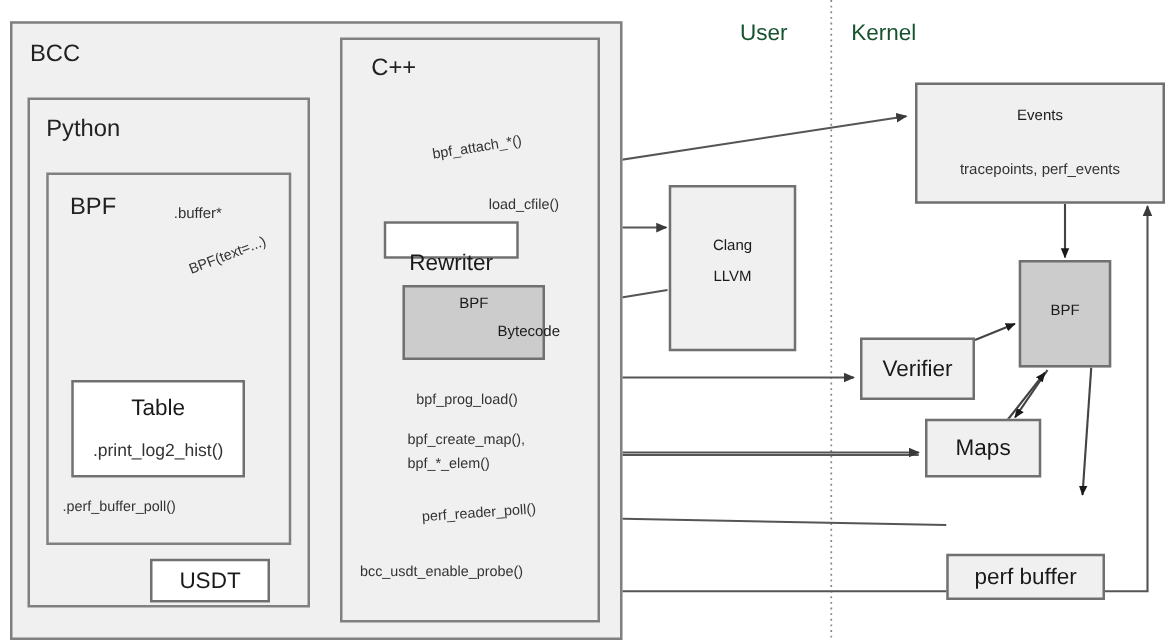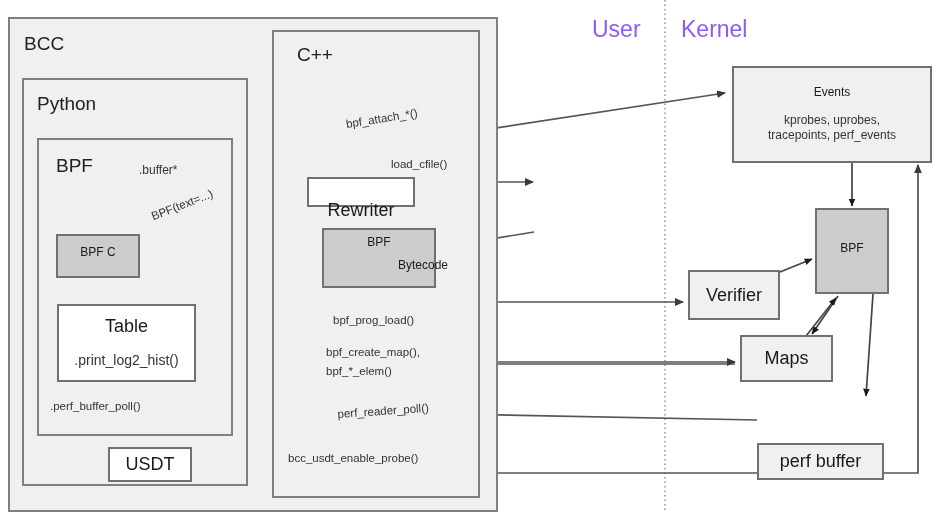--- a/index.html
+++ b/index.html
@@ -18,21 +18,21 @@
   .ctitle{position:absolute;font-size:19px;color:#222;white-space:nowrap;}
   .blabel{position:absolute;width:100%;text-align:center;white-space:nowrap;}
 
   .big{font-size:12px;}
   .med{font-size:18px;}
   .sub{font-size:12px;line-height:14px;color:#333;}
 
   .calllabel{position:absolute;font-size:11.5px;color:#333;white-space:nowrap;}
   .calllabel.c2{line-height:13px;}
 
-  .sidelab{position:absolute;font-size:23px;color:#8b5cf6;}
+  .sidelab{position:absolute;font-size:18px;color:#14532d;}
 
   svg.arrows{position:absolute;left:0;top:0;width:936px;height:512px;
              overflow:visible;pointer-events:none;}
 
   .rot1{transform:rotate(-9deg);transform-origin:left bottom;}
   .rot2{transform:rotate(-21deg);transform-origin:left bottom;}
   .rot3{transform:rotate(-4deg);transform-origin:left bottom;}
 </style>
 </head>
 <body>
@@ -89,46 +89,46 @@
 
   <div class="box container" style="left:37px;top:138px;width:196px;height:298px;"></div>
   <div class="ctitle" style="left:56px;top:155px;">BPF</div>
 
   <div class="box container" style="left:272px;top:30px;width:208px;height:468px;"></div>
   <div class="ctitle" style="left:297px;top:44px;">C++</div>
 
   <div class="sidelab" style="left:592px;top:16px;">User</div>
   <div class="sidelab" style="left:681px;top:16px;">Kernel</div>
 
-  <div class="box shaded" style="left:56px;top:234px;width:84px;height:44px;">
-    <div class="blabel big" style="top:9px;">BPF C</div>
-  </div>
 
   <div class="box white" style="left:57px;top:304px;width:139px;height:78px;">
     <div class="blabel med" style="top:10px;">Table</div>
     <div class="blabel" style="top:46px;font-size:14px;color:#333;">.print_log2_hist()</div>
   </div>
 
-  <div class="box white" style="left:108px;top:447px;width:84px;height:35px;">
+  <div class="box white" style="left:120px;top:447px;width:96px;height:35px;">
     <div class="blabel med" style="top:5px;">USDT</div>
   </div>
 
   <div class="box white" style="left:307px;top:177px;width:108px;height:30px;">
     <div class="blabel med" style="top:21px;">Rewriter</div>
   </div>
 
   <div class="box shaded" style="left:322px;top:228px;width:114px;height:60px;">
     <div class="blabel big" style="top:5px;">BPF</div>
     <div class="blabel big" style="top:28px;padding-left:44px;">Bytecode</div>
   </div>
 
+  <div class="box plain" style="left:535px;top:148px;width:102px;height:133px;">
+    <div class="blabel big" style="top:39px;">Clang</div>
+    <div class="blabel big" style="top:64px;">LLVM</div>
+  </div>
 
   <div class="box plain" style="left:732px;top:66px;width:200px;height:97px;">
     <div class="blabel big" style="top:17px;">Events</div>
-    <div class="blabel sub" style="top:45px;">kprobes, uprobes,</div>
     <div class="blabel sub" style="top:60px;">tracepoints, perf_events</div>
   </div>
 
   <div class="box shaded" style="left:815px;top:208px;width:74px;height:86px;">
     <div class="blabel big" style="top:31px;">BPF</div>
   </div>
 
   <div class="box plain" style="left:688px;top:270px;width:92px;height:50px;">
     <div class="blabel med" style="top:13px;">Verifier</div>
   </div>

